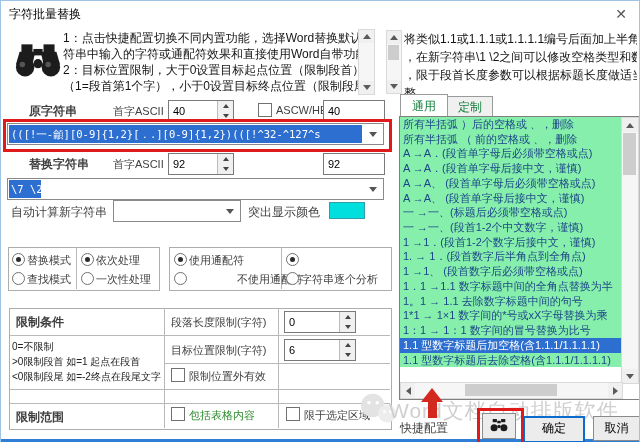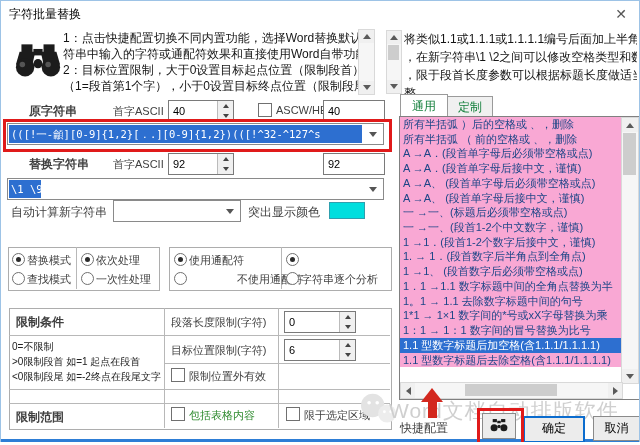--- a/index.html
+++ b/index.html
@@ -44,21 +44,21 @@
   .groupbox{border:1px solid #adadad;}
   .vline{width:1px;background:#b8b8b8;}
   .hlinebar{height:1px;background:#b8b8b8;}
   .note{font-size:10px;color:#222;}
   .swatch{width:34px;height:15px;background:#00dede;border:1px solid #2f9fae;}
   
   .tab{font-size:12px;text-align:center;color:#15803d;}
   .tab.sel{background:#fff;border:1px solid #9a9a9a;border-bottom:none;}
   .tab.unsel{background:#f0f0f0;border:1px solid #9a9a9a;border-bottom:none;}
   .listbox{border:1px solid #808080;background:#fff;}
-  .li{height:14.72px;line-height:14.7px;font-size:11px;color:#1c4587;background:#f9a8d4;overflow:hidden;white-space:nowrap;padding-left:3px;}
+  .li{height:14.72px;line-height:14.7px;font-size:11px;color:#1c4587;background:#86efac;overflow:hidden;white-space:nowrap;padding-left:3px;}
   .li.sel{background:#2d6fd0;color:#fff;}
   
   .btn{background:#ececec;border:1px solid #8a8a8a;font-size:12px;text-align:center;color:#000;}
   .btn.def{border:2px solid #0b6cce;}
   .watermark{font-size:21px;color:#cfcfcf;letter-spacing:1px;z-index:1;}
   .z2{z-index:2;}
   .z3{z-index:3;}
   .arrow-shaft{width:9px;background:#d3281e;}
   .arrow-head{width:0;height:0;border-left:11px solid transparent;border-right:11px solid transparent;border-bottom:14px solid #d3281e;}
   .bluebottom{left:0;top:438px;width:640px;height:7px;background:#2e7ed6;}
@@ -151,21 +151,21 @@
           <b></b>
         </span>
       <span class="sb sd" style="top:10px;">
           <b></b>
         </span>
     </span>
   </div>
   <div class="ab tbox" style="left:322px;top:152px;width:56px;height:20px;">92</div>
 
   <div class="ab combo" style="left:6px;top:177px;width:375px;">
-    <span class="selarea" style="width:30px;">\1 \9</span>
+    <span class="selarea" style="width:30px;">\7 \2</span>
     <span class="caret"></span>
   </div>
 
   <div class="ab lbl nw" style="left:10px;top:203px;">自动计算新字符串</div>
   <div class="ab combo" style="left:112px;top:199px;width:126px;">
     <span></span>
     <span class="caret"></span>
   </div>
   <div class="ab lbl nw" style="left:247px;top:203px;">突出显示颜色</div>
   <div class="ab swatch" style="left:328px;top:201px;"></div>

